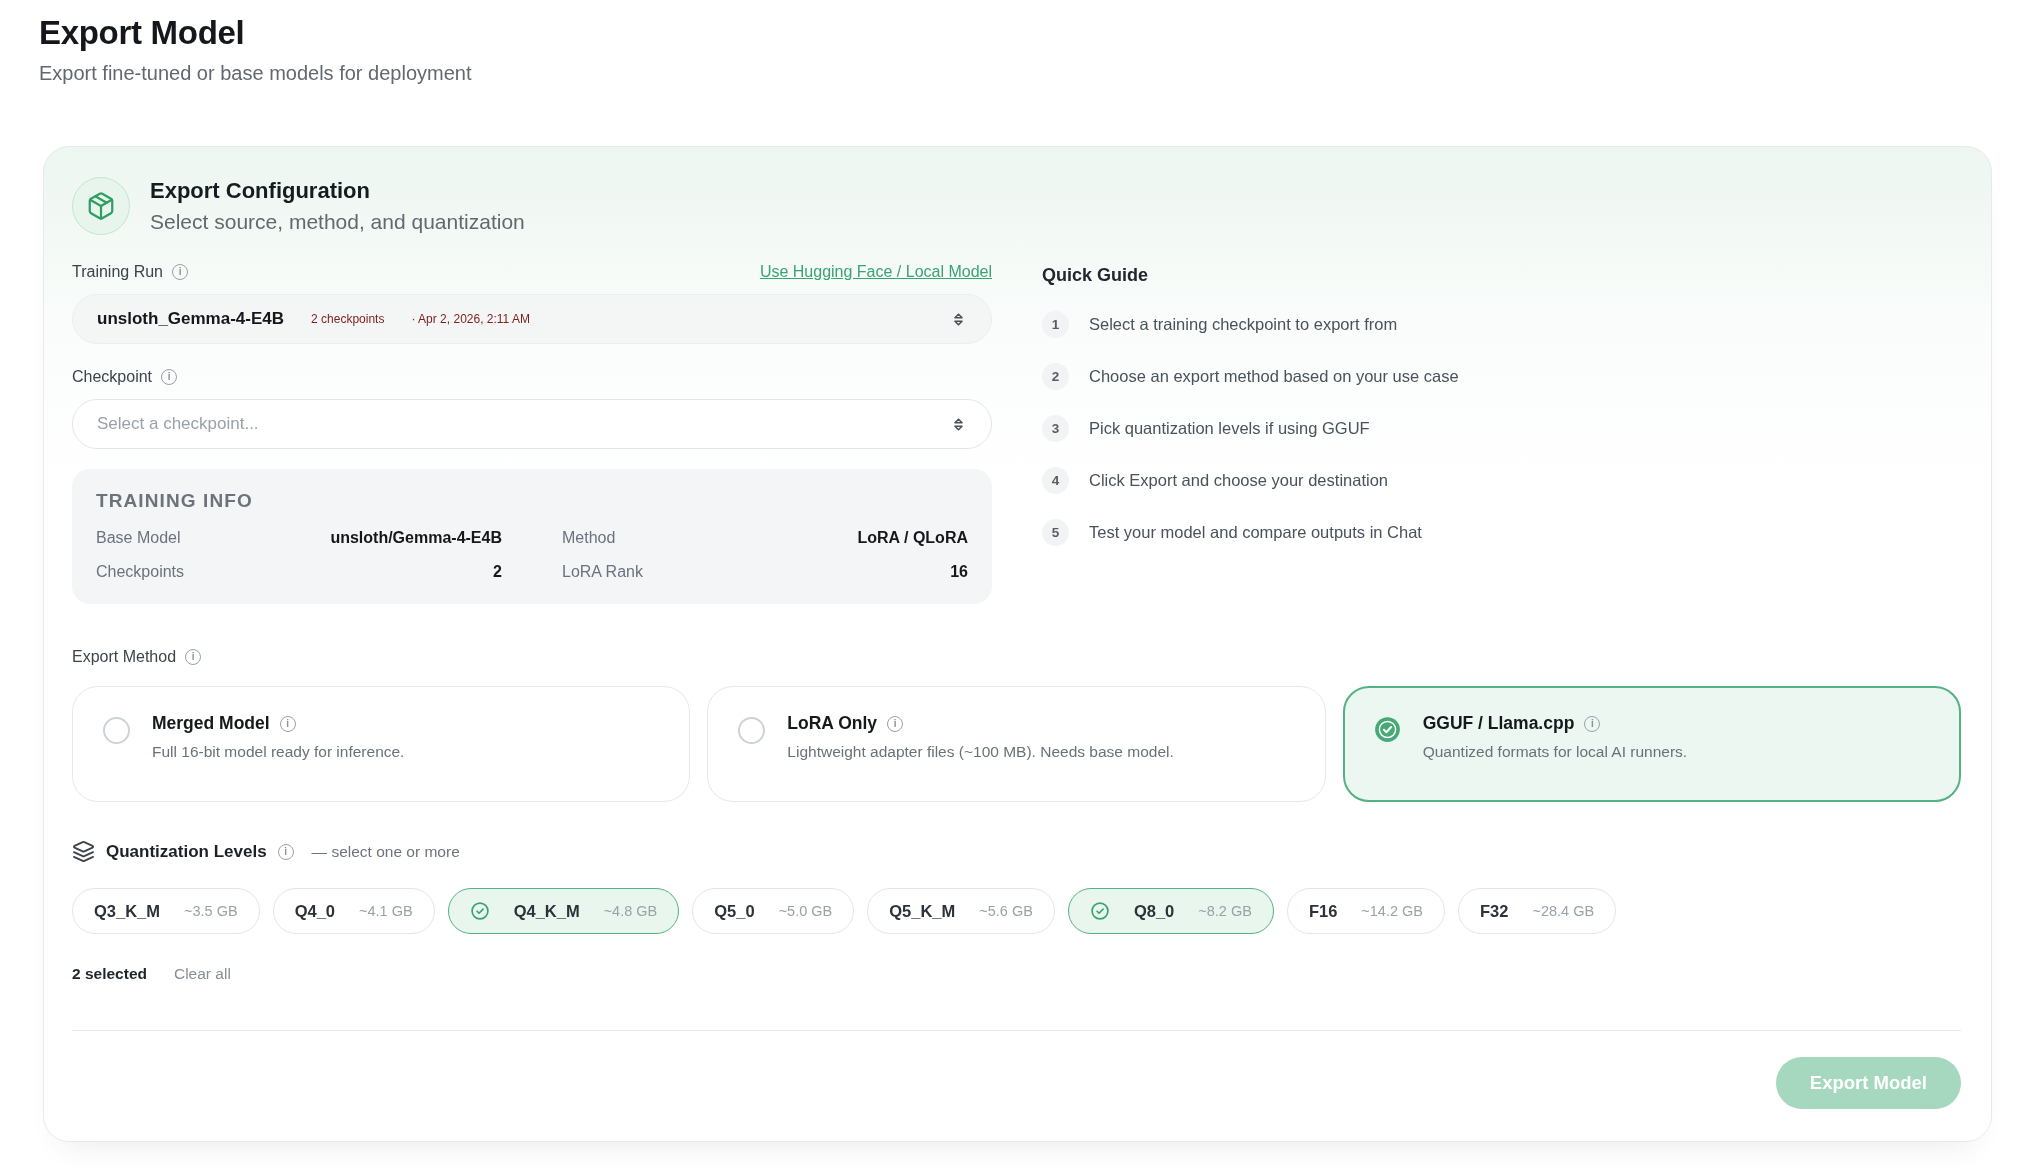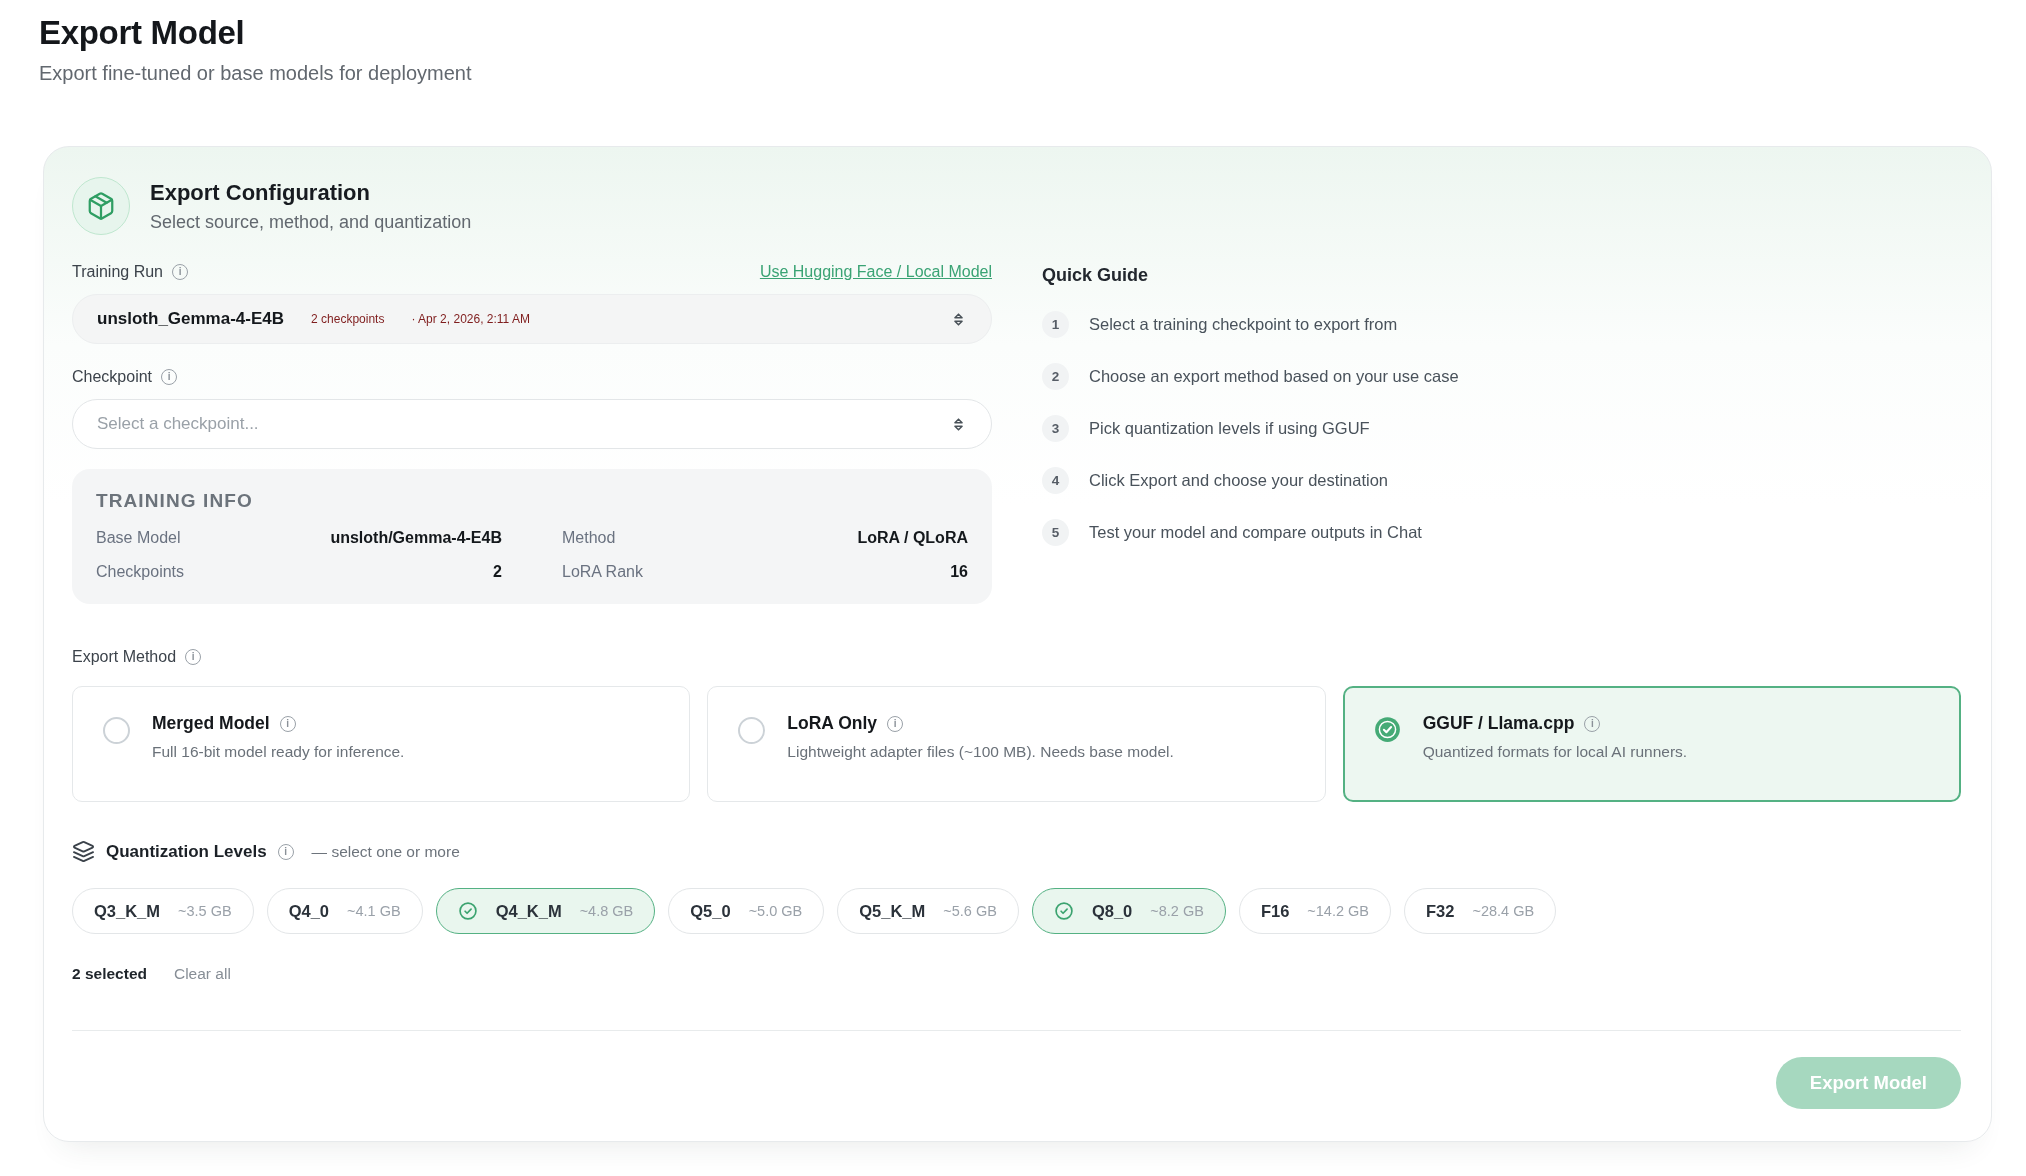--- a/index.html
+++ b/index.html
@@ -27,21 +27,21 @@
     box-shadow: 0 20px 32px -20px rgba(40,60,50,.12);
     overflow: hidden;
   }
   .card-header { display: flex; align-items: center; gap: 20px; padding: 30px 30px 0 28px; }
   .hdr-icon {
     width: 58px; height: 58px; border-radius: 50%;
     background: #e7f5ed; border: 1px solid #bfe7cf;
     display: flex; align-items: center; justify-content: center; flex: none;
   }
   .hdr-title { font-size: 22px; font-weight: 700; color: #171b20; }
-  .hdr-sub { margin-top: 6px; font-size: 18px; color: #62686f; }
+  .hdr-sub { margin-top: 6px; font-size: 21px; color: #62686f; }
 
   .card-body { display: flex; margin-top: 28px; padding: 0 30px 0 28px; gap: 50px; }
   .left-col { width: 920px; flex: none; }
   .right-col { flex: 1; padding-top: 2px; }
 
   
   .label-row { display: flex; align-items: center; gap: 9px; }
   .field-label { font-size: 16px; font-weight: 500; color: #3c434b; }
   .info-ic {
     width: 16px; height: 16px; border-radius: 50%;
@@ -84,40 +84,40 @@
     width: 27px; height: 27px; border-radius: 50%; background: #f1f3f4;
     color: #565d66; font-size: 13.5px; font-weight: 600;
     display: flex; align-items: center; justify-content: center; flex: none;
   }
   .qg-text { font-size: 16.5px; color: #49525b; }
 
   
   .method-section { margin-top: 44px; padding: 0 30px 0 28px; }
   .method-grid { margin-top: 20px; display: grid; grid-template-columns: repeat(3, 1fr); gap: 17px; }
   .method-card {
-    background: #ffffff; border: 1px solid #e5e8ea; border-radius: 10px;
+    background: #ffffff; border: 1px solid #e5e8ea; border-radius: 26px;
     height: 116px; padding: 26px 26px 0 30px;
     display: flex; gap: 22px; align-items: flex-start; cursor: pointer;
   }
   .method-card.selected { border: 2px solid #54b183; background: #edf7f1; padding: 25px 25px 0 29px; }
   .radio { width: 27px; height: 27px; border-radius: 50%; border: 2px solid #ccd2d7; background: #fff; flex: none; margin-top: 4px; }
   .m-title-row { display: flex; align-items: center; gap: 10px; }
   .m-title { font-size: 17.5px; font-weight: 700; color: #15181c; }
   .m-desc { margin-top: 9px; font-size: 15.5px; color: #6a7179; }
   .check-big { flex: none; margin-top: 3px; }
 
   
   .quant-section { margin-top: 38px; padding: 0 30px 0 28px; }
   .quant-header { display: flex; align-items: center; gap: 11px; }
   .q-label { font-size: 17px; font-weight: 700; color: #1c2127; }
   .q-hint { font-size: 15.5px; color: #6d747c; margin-left: 7px; }
   .chips { margin-top: 25px; display: flex; gap: 13px; }
   .chip {
     height: 46px; border-radius: 23px; border: 1px solid #e3e6e8; background: #fff;
-    display: inline-flex; align-items: center; gap: 18px; padding: 0 21px; cursor: pointer;
+    display: inline-flex; align-items: center; gap: 24px; padding: 0 21px; cursor: pointer;
   }
   .chip.selected { border: 1.6px solid #54b183; background: #e9f6ee; }
   .chip-name { font-size: 16.5px; font-weight: 600; color: #2b323a; }
   .chip-size { font-size: 14.5px; color: #9aa1a9; }
   .chip .chk { display: flex; flex: none; }
   .selection-row { margin-top: 31px; display: flex; align-items: baseline; gap: 27px; }
   .sel-count { font-size: 15.5px; font-weight: 600; color: #1f252b; }
   .clear-all { font-size: 15.5px; color: #878e96; cursor: pointer; }
 
   

